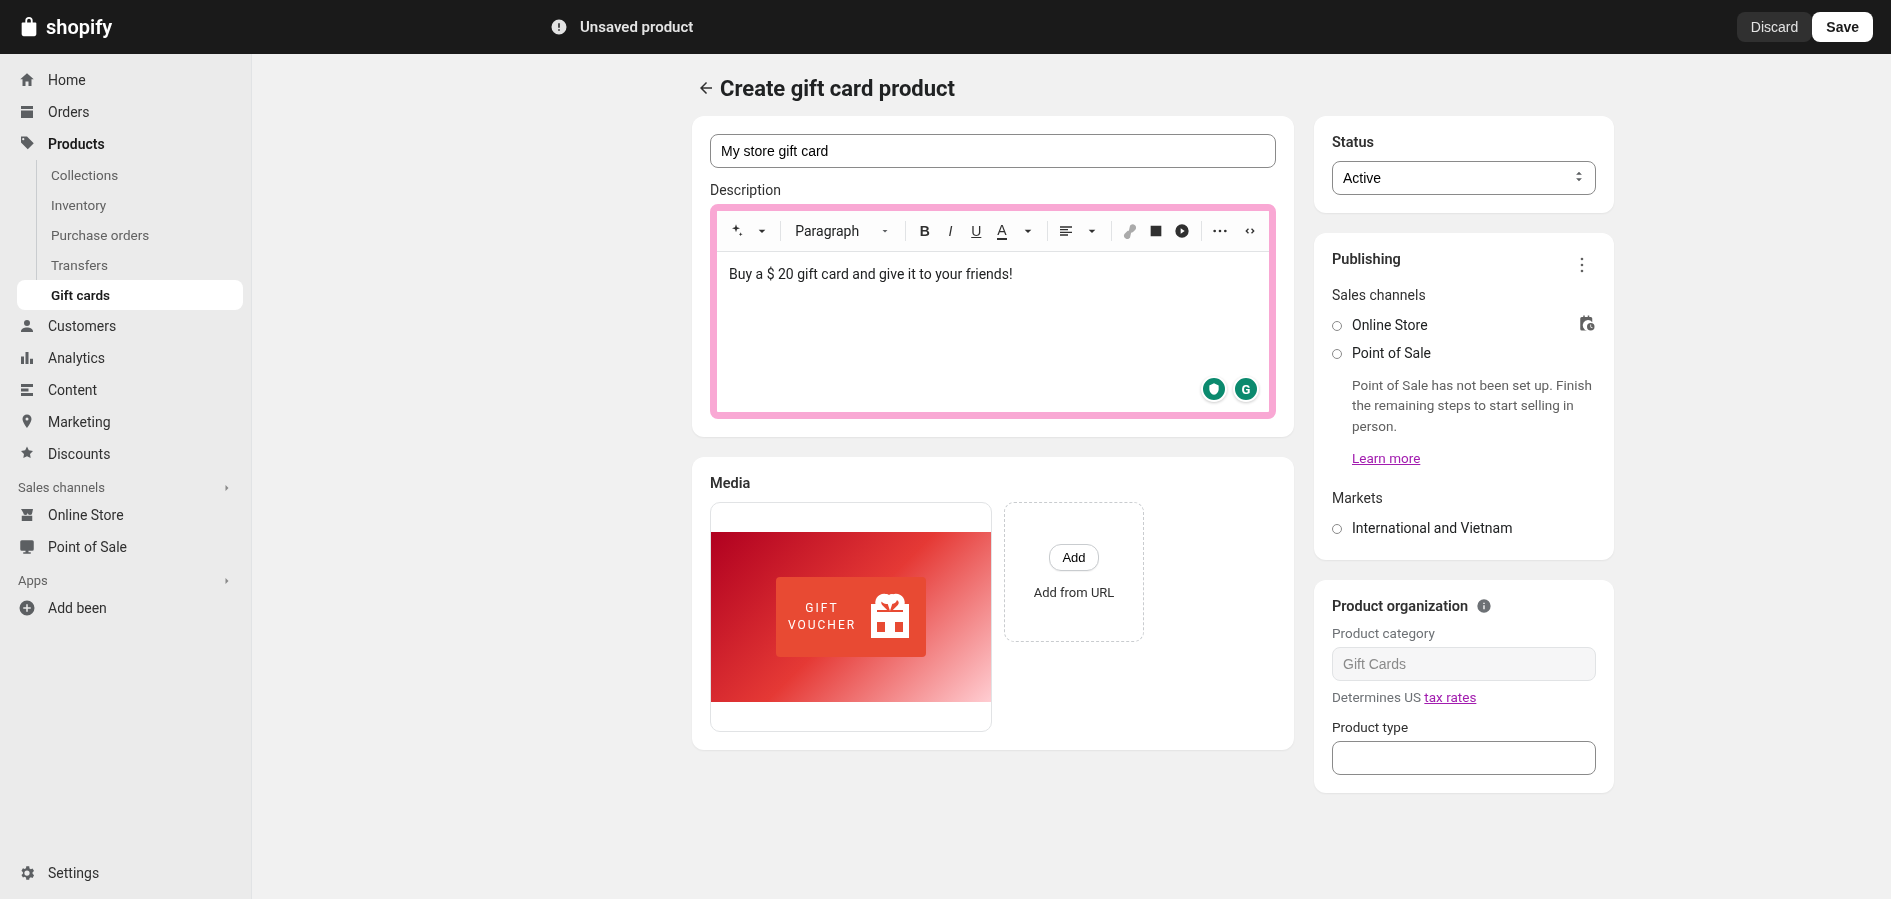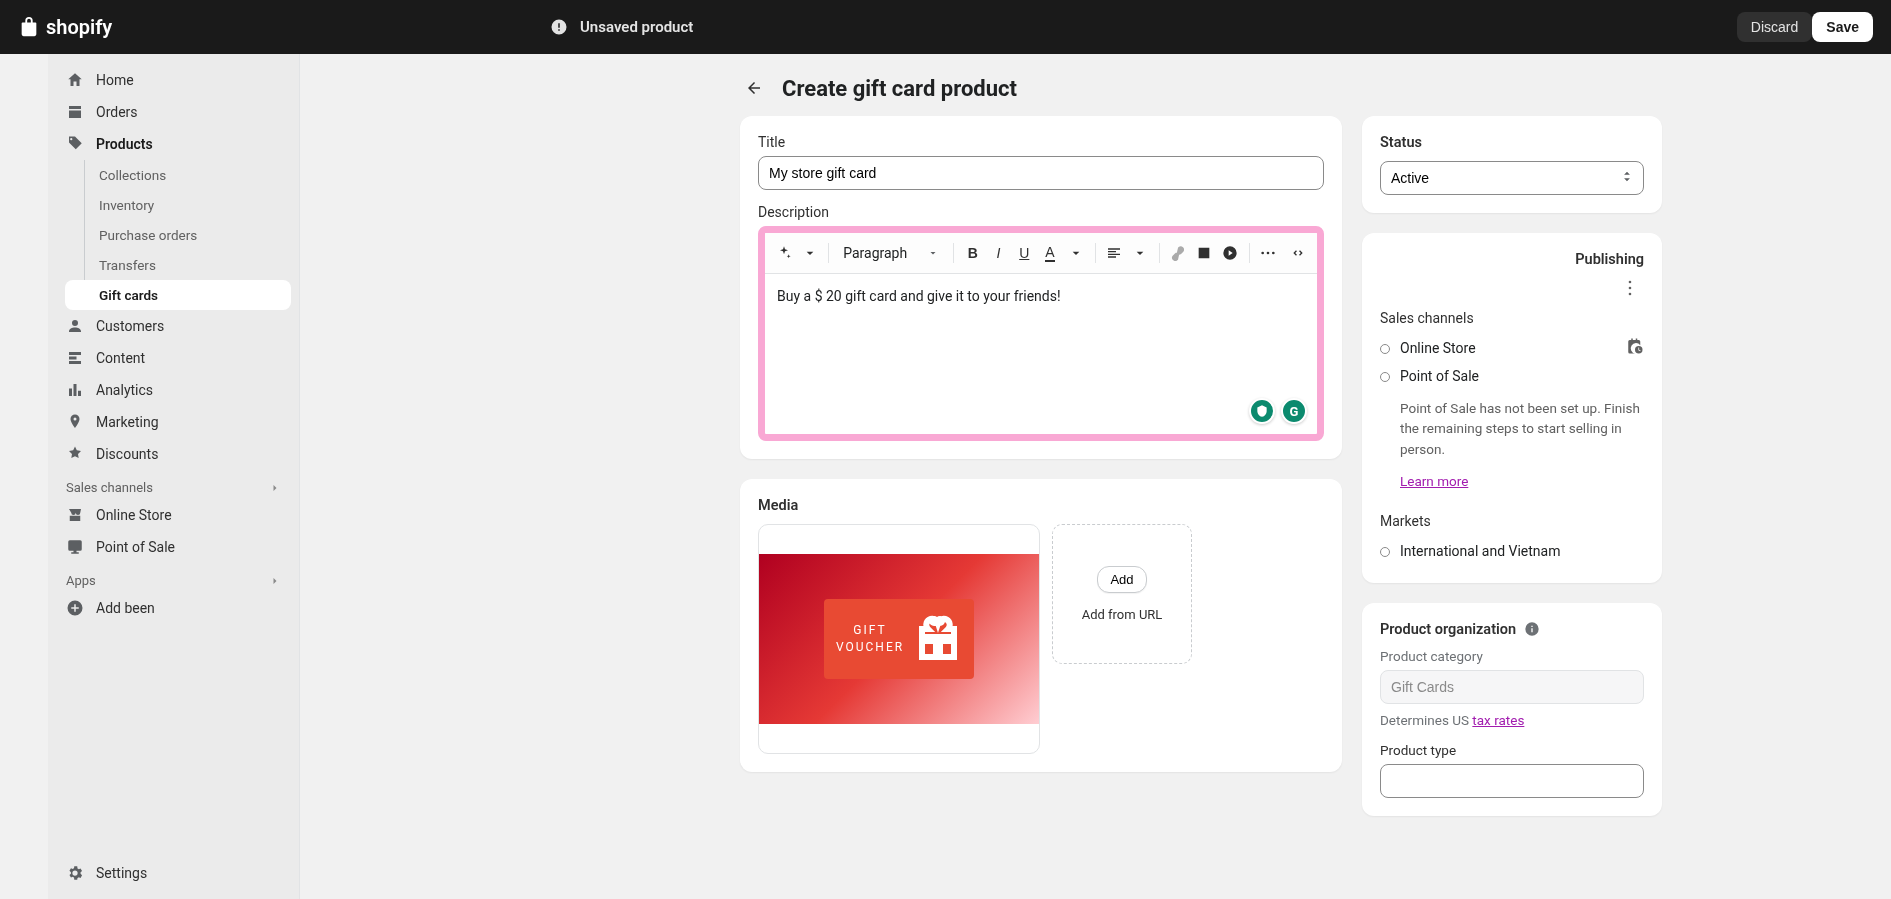--- a/index.html
+++ b/index.html
@@ -7,33 +7,33 @@
   .topbar { background:#1a1a1a; height:54px; display:flex; align-items:center; padding:0 18px; color:#fff; position:relative;}
   .logo { display:flex; align-items:center; gap:6px; font-weight:600; font-size:20px; color:#fff;}
   .logo svg{ width:22px; height:22px; fill:#fff;}
   .topbar-center { position:absolute; left:50%; transform:translateX(-50%); left:550px; transform:none; display:flex; align-items:center; gap:12px; color:#e3e3e3; font-weight:600; font-size:15px;}
   .topbar-center svg{width:18px; height:18px; fill:#e3e3e3;}
   .topbar-right { margin-left:auto; display:flex; }
   .btn-discard { background:#303030; color:#e3e3e3; border:none; padding:7px 14px; border-radius:8px; font-size:14px; cursor:pointer;}
   .btn-save { background:#fff; color:#1a1a1a; border:none; padding:7px 14px; border-radius:8px; font-size:14px; font-weight:600; cursor:pointer;}
 
   .layout { display:flex; height:calc(899px - 54px);}
-  .sidebar { width:252px; background:#ebebeb; border-right:1px solid #e1e3e5; padding:10px 8px; display:flex; flex-direction:column; font-size:14px;margin-left:48px;}
+  .sidebar { width:252px; background:#ebebeb; border-right:1px solid #e1e3e5; padding:10px 8px; display:flex; flex-direction:column; font-size:14px;}
   .nav-item { display:flex; align-items:center; gap:12px; padding:7px 10px; border-radius:8px; cursor:pointer; color:#303030;}
   .nav-item.active { background:#fff; font-weight:600;}
   .nav-item svg{width:18px;height:18px;fill:#5c5f62;}
   .nav-sub { margin-left:28px; border-left:1px solid #c9cccf; padding-left:0;}
   .nav-sub .nav-item{ padding-left:14px; font-size:13.5px; color:#616161;}
   .nav-sub .nav-item.active { background:#fff; color:#1a1a1a; font-weight:600; border-radius:8px; margin-left:-20px; padding-left:34px;}
   .section-label{ font-size:13px; color:#616161; padding:10px 10px 4px; display:flex; justify-content:space-between; align-items:center;}
   .section-label svg{width:12px;height:12px;fill:#8a8a8a;}
   .spacer{flex:1;}
 
   .main { flex:1; overflow:auto; padding:14px 0 40px;}
-  .page-header{display:flex; align-items:center; gap:14px; padding:6px 0 14px; margin-left:440px; width:1130px; margin-left:0; padding-left:440px;}
+  .page-header{display:flex; align-items:center; padding:6px 0 14px; margin-left:440px; width:1130px; margin-left:0; padding-left:440px;}
   .page-header h1{font-size:22px; font-weight:700;}
   .back-btn{background:none;border:none;cursor:pointer;display:flex;align-items:center;justify-content:center;width:28px;height:28px;border-radius:6px;}
   .back-btn svg{width:18px;height:18px;fill:#303030;}
 
   .cols{ display:flex; gap:20px; padding:0 0 0 440px;}
   .col-main{ width:602px; display:flex; flex-direction:column; gap:20px;}
   .col-side{ width:300px; display:flex; flex-direction:column; gap:20px;}
   .card{ background:#fff; border-radius:12px; box-shadow:0 1px 2px rgba(0,0,0,0.06); padding:18px;}
   .label{ font-size:14px; color:#303030; margin-bottom:6px; display:block;}
   .label.bold{font-weight:600; font-size:14.5px;}
@@ -57,21 +57,21 @@
   .media-row{display:flex; gap:12px; margin-top:10px;}
   .media-thumb{width:282px; height:230px; border:1px solid #e1e3e5; border-radius:10px; overflow:hidden; display:flex; align-items:center; justify-content:center; background:#fff;}
   .media-img{width:100%; height:170px; background:linear-gradient(135deg,#b00020,#e53935,#ffcdd2); position:relative; display:flex; align-items:center; justify-content:center;}
   .voucher-card{background:#e84a33; color:#fff; width:150px; height:80px; border-radius:4px; display:flex; align-items:center; justify-content:center; gap:10px; font-size:12px; letter-spacing:2px; flex-direction:row;}
   .voucher-text{display:flex;flex-direction:column;align-items:center;line-height:1.4;}
   .voucher-card svg{width:48px;height:48px;stroke:#fff;fill:none;stroke-width:3;}
   .media-add{ width:140px; height:140px; border:1.5px dashed #c9cccf; border-radius:10px; padding:14px; display:flex; flex-direction:column; align-items:center; justify-content:center; gap:14px;}
   .media-add button{ background:#fff; border:1px solid #c9cccf; border-radius:12px; padding:5px 12px; font-size:13px; cursor:pointer; box-shadow:0 1px 1px rgba(0,0,0,0.05);}
   .media-add span{font-size:13px; color:#303030;}
 
-  .side-head{display:flex; justify-content:space-between; align-items:flex-end; margin-bottom:8px;flex-direction:column;}
+  .side-head{display:flex; justify-content:space-between; align-items:flex-start; margin-bottom:8px;}
   .side-head svg{width:16px;height:16px;fill:#616161;}
   .sub-h{font-size:14px; color:#303030; margin:8px 0 8px;}
   .channel{display:flex; align-items:flex-start; gap:10px; font-size:14px; padding:6px 0;}
   .channel .dot{width:10px;height:10px;border:1.5px solid #8a8a8a;border-radius:50%;margin-top:4px;flex-shrink:0;}
   .channel-row{display:flex; justify-content:space-between; align-items:center;}
   .sched-icon svg{width:18px;height:18px;fill:#616161;}
   .hint{font-size:13.5px; color:#616161; line-height:1.5; margin-top:4px;}
   a.link{color:#a21caf; text-decoration:underline; font-size:13.5px; cursor:pointer;}
   .muted-input{ width:100%; background:#f6f6f7; border:1px solid #e1e3e5; border-radius:8px; padding:8px 10px; font-size:14px; color:#8a8a8a;}
   .tax-line{font-size:13.5px; color:#6d7175; margin-top:8px;}
@@ -139,29 +139,29 @@
         </div>
     </div>
     <div class="nav-item">
       <svg viewBox="0 0 24 24">
           <path d="M12 12a4 4 0 1 0-4-4 4 4 0 0 0 4 4zm0 2c-4 0-8 2-8 5v1h16v-1c0-3-4-5-8-5z"></path>
         </svg>
       <span>Customers</span>
     </div>
     <div class="nav-item">
       <svg viewBox="0 0 24 24">
+          <path d="M4 20V10h4v10zm6 0V4h4v16zm6 0v-7h4v7z"></path>
+        </svg>
+      <span>Analytics</span>
+    </div>
+    <div class="nav-item">
+      <svg viewBox="0 0 24 24">
           <path d="M4 4h16v4H4zm0 6h10v4H4zm0 6h16v4H4z"></path>
         </svg>
       <span>Content</span>
-    </div>
-    <div class="nav-item">
-      <svg viewBox="0 0 24 24">
-          <path d="M4 20V10h4v10zm6 0V4h4v16zm6 0v-7h4v7z"></path>
-        </svg>
-      <span>Analytics</span>
     </div>
     <div class="nav-item">
       <svg viewBox="0 0 24 24">
           <path d="M12 2a6 6 0 0 0-6 6c0 4 6 12 6 12s6-8 6-12a6 6 0 0 0-6-6zm0 8a2 2 0 1 1 2-2 2 2 0 0 1-2 2z"></path>
         </svg>
       <span>Marketing</span>
     </div>
     <div class="nav-item">
       <svg viewBox="0 0 24 24">
           <path d="M12 2l2.4 4.9L20 8l-4 3.9.9 5.4L12 15l-4.9 2.3L8 11.9 4 8l5.6-1.1z"></path>
@@ -218,21 +218,20 @@
           </svg>
       </button>
       <h1>Create gift card product</h1>
     </div>
 
     <div class="cols">
       <div class="col-main">
 
         <div class="card">
           <div class="field">
-            <label class="label">Title</label>
             <input class="input" value="My store gift card" style="">
           </div>
           <div>
             <label class="label">Description</label>
             <div class="rte">
               <div class="rte-toolbar">
                 <button class="rte-btn" style="color:#7b3ff2;">
                   <svg viewBox="0 0 24 24" fill="#7b3ff2">
                       <path d="M12 2l1.5 4.5L18 8l-4.5 1.5L12 14l-1.5-4.5L6 8l4.5-1.5zM19 14l.8 2.2L22 17l-2.2.8L19 20l-.8-2.2L16 17l2.2-.8z"></path>
                     </svg>

